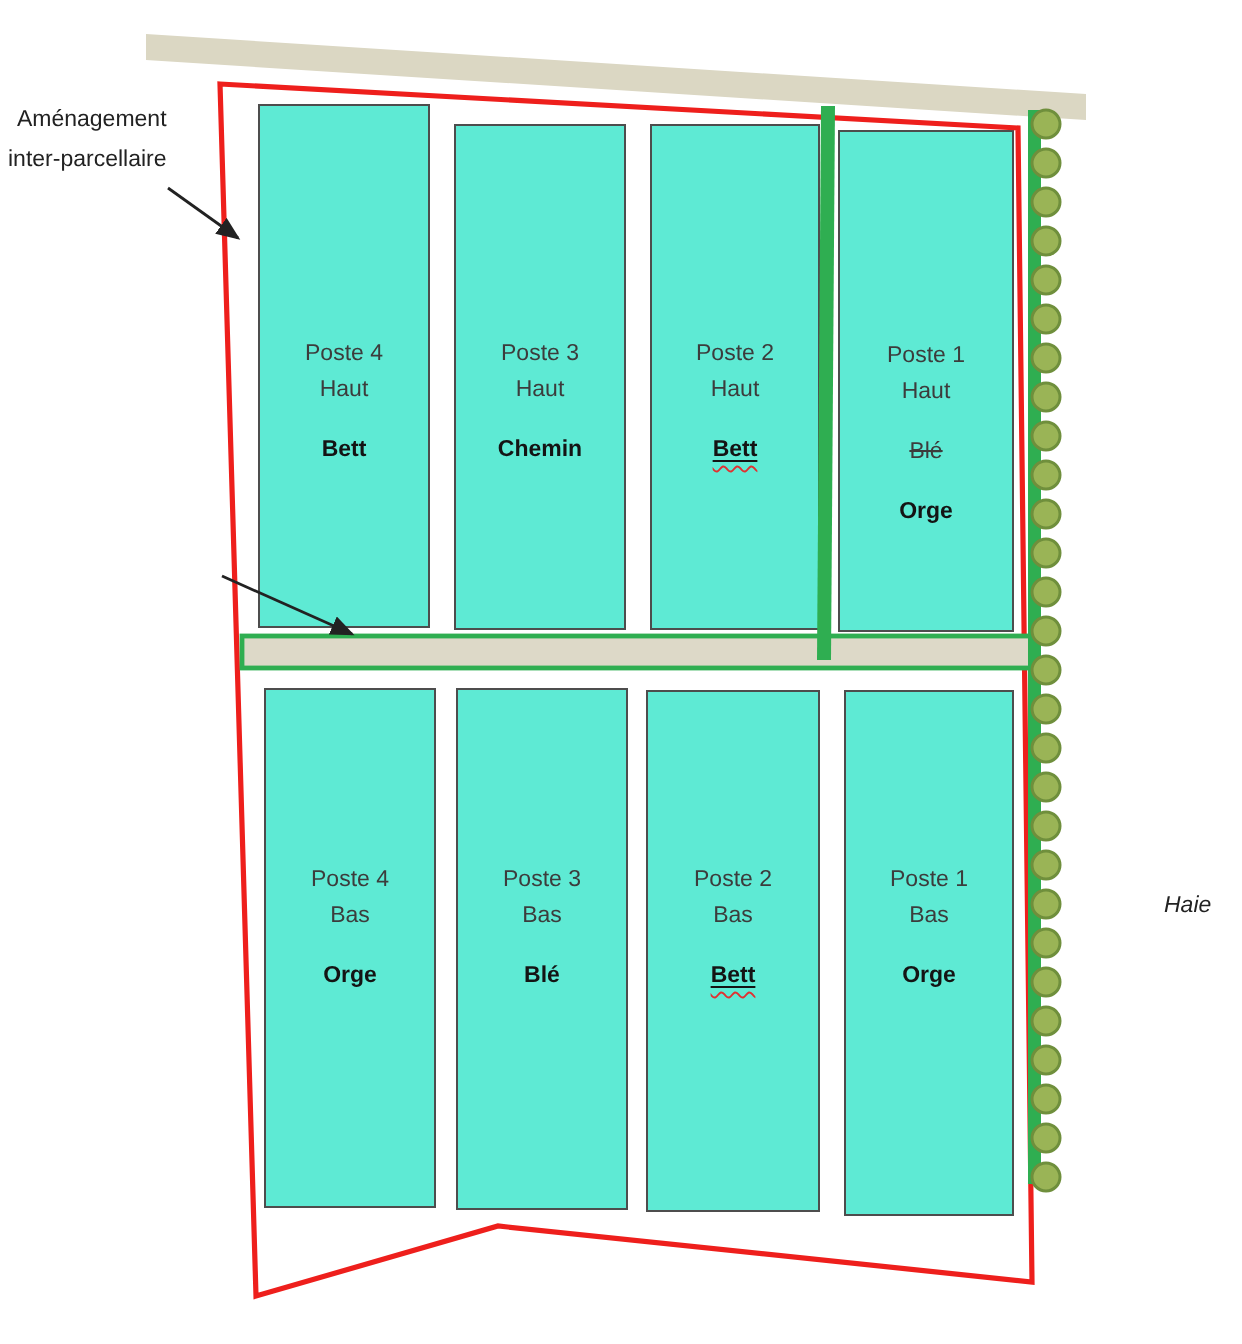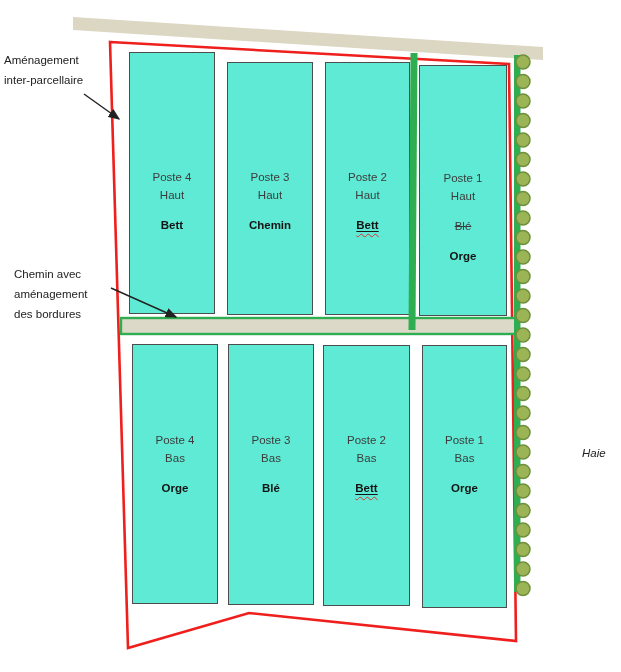--- a/index.html
+++ b/index.html
@@ -45,21 +45,21 @@
   }
   .beige-bar{fill:var(--road-beige);stroke:none;}
   .red-outline{fill:none;stroke:var(--boundary-red);stroke-width:2.6;stroke-linejoin:miter;}
   .chemin-rect{fill:var(--chemin-fill);stroke:var(--path-green);stroke-width:2.4;}
   .green-line{stroke:var(--path-green);stroke-width:7;fill:none;}
   .hedge-bar{fill:var(--path-green);stroke:none;}
   .hedge-circles circle{fill:var(--hedge-fill);stroke:var(--hedge-stroke);stroke-width:1.5;}
   .annot-arrow{stroke:var(--annot-text);stroke-width:1.4;fill:none;}
   
   .annot{
-    position:absolute;z-index:6;font-size:11.5px;line-height:20px;color:var(--annot-text);
+    position:absolute;z-index:6;font-size:11.5px;line-height:20px;color:var(--annot-text);text-align:right;
   }
   .annot-haie{line-height:14px;font-style:italic;}
 </style>
 </head>
 <body>
 
 <div class="stage">
 
   <div class="plot" style="left:129px;top:52px;width:86px;height:262px">
     <div class="plot-text" style="padding-top:115px">
@@ -175,21 +175,16 @@
 
     <line class="annot-arrow" x1="84" y1="94" x2="119" y2="119" marker-end="url(#arrowhead)"></line>
     <line class="annot-arrow" x1="111" y1="288" x2="176" y2="317" marker-end="url(#arrowhead)"></line>
   </svg>
 
   <div class="annot" style="left:4px;top:50px">
     <div>Aménagement</div>
     <div>inter-parcellaire</div>
   </div>
 
-  <div class="annot" style="left:14px;top:264px">
-    <div>Chemin avec</div>
-    <div>aménagement</div>
-    <div>des bordures</div>
-  </div>
 
   <div class="annot annot-haie" style="left:582px;top:446px">Haie</div>
 
 </div>
 
 </body></html>

